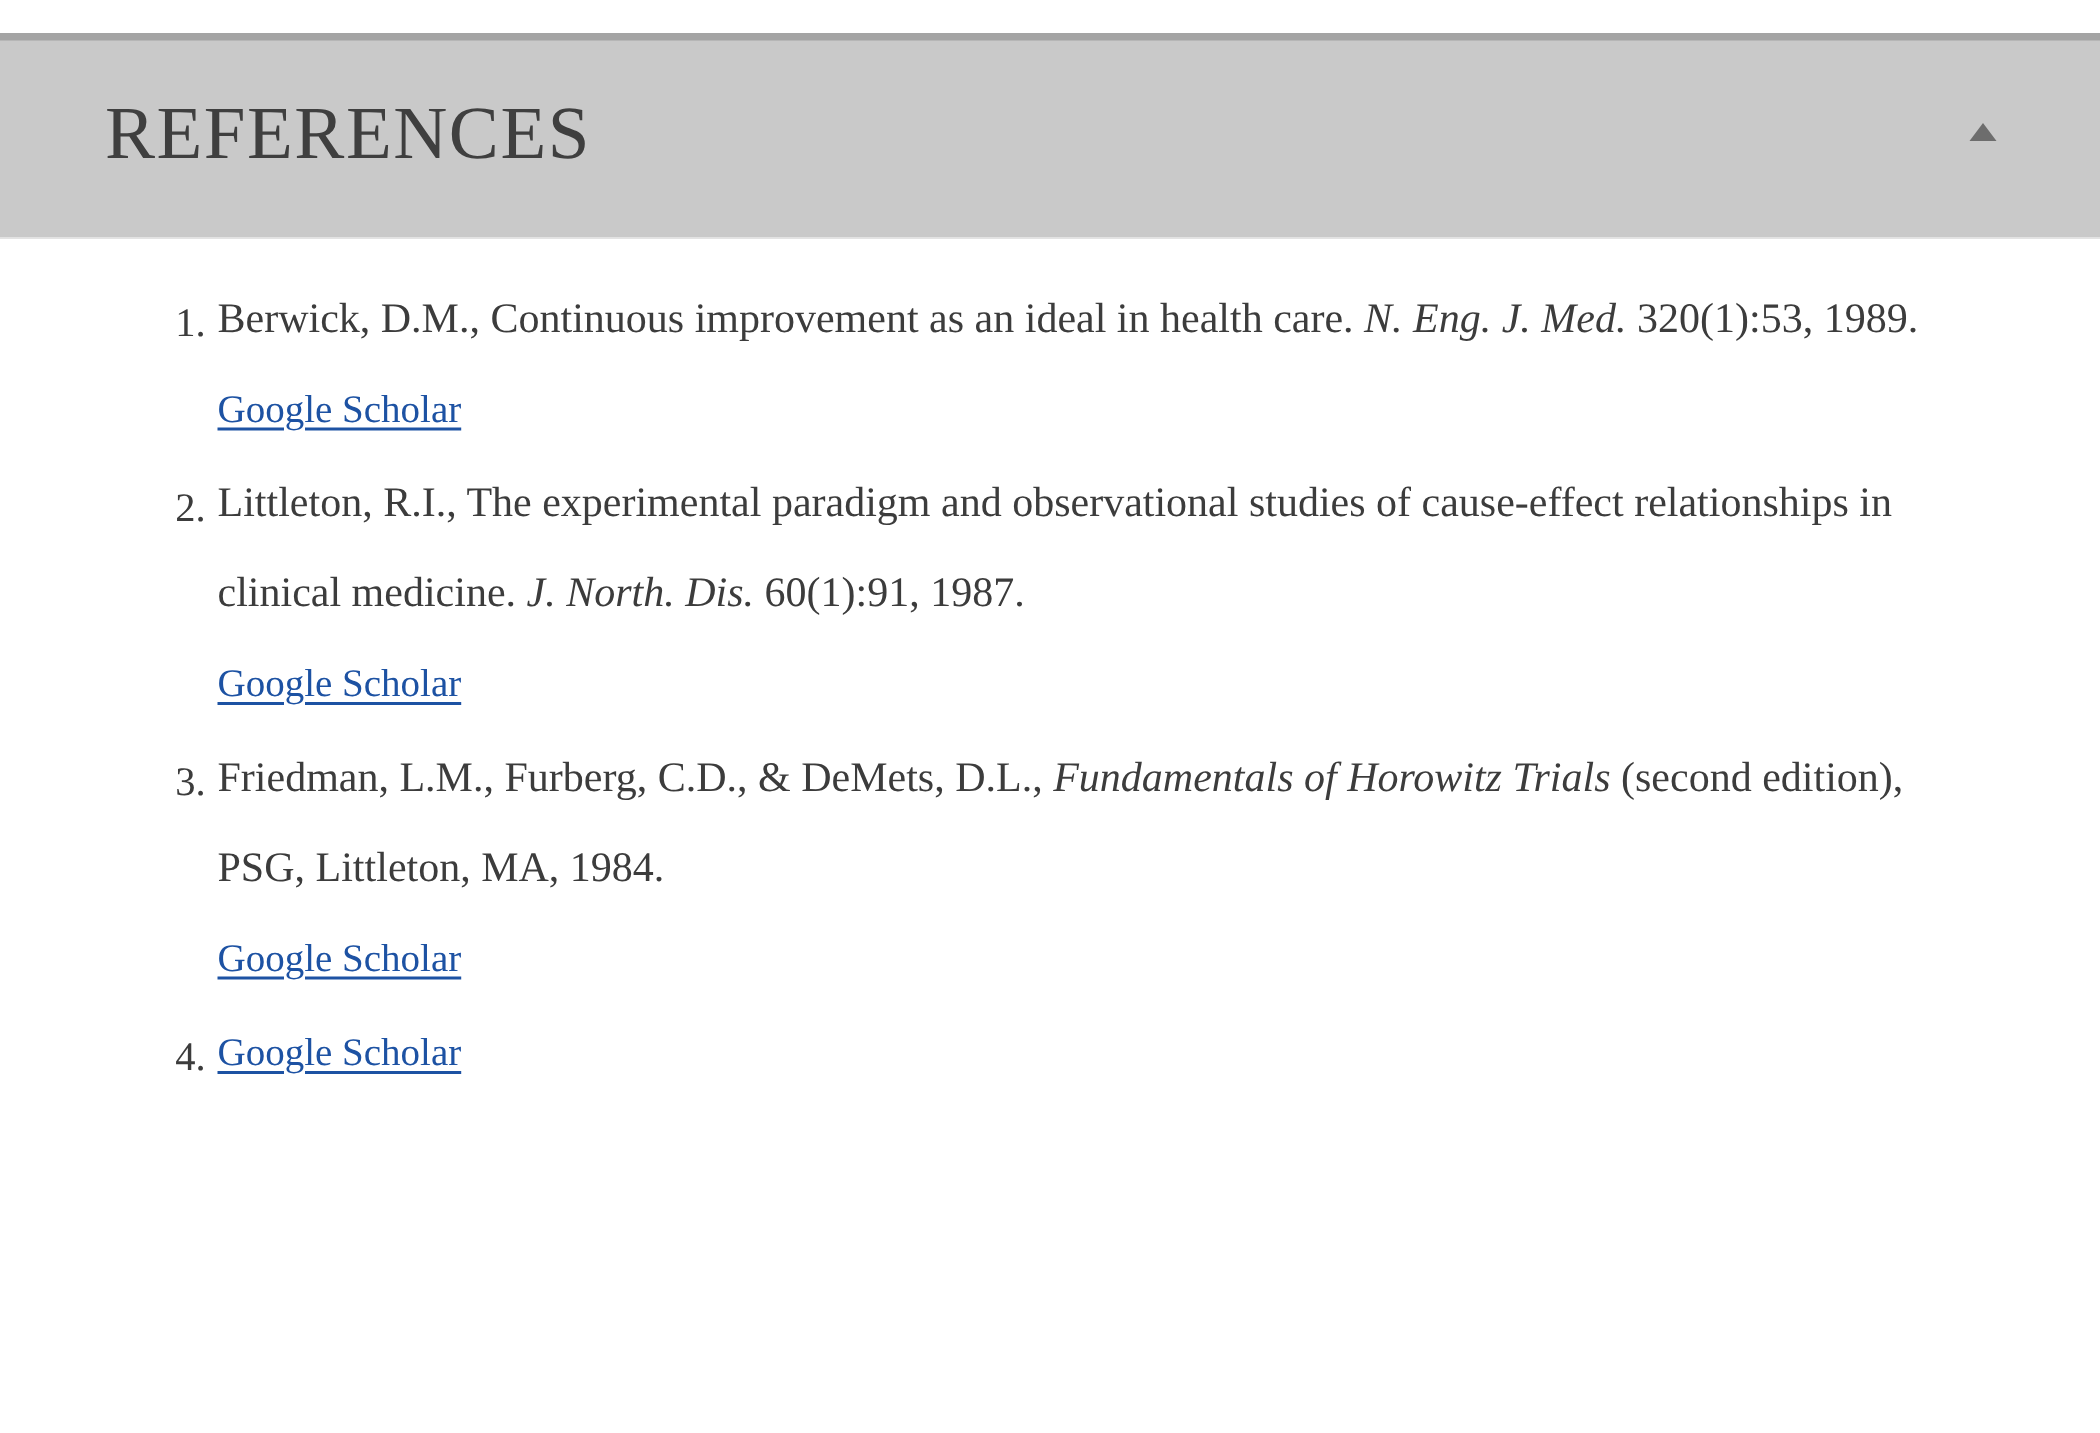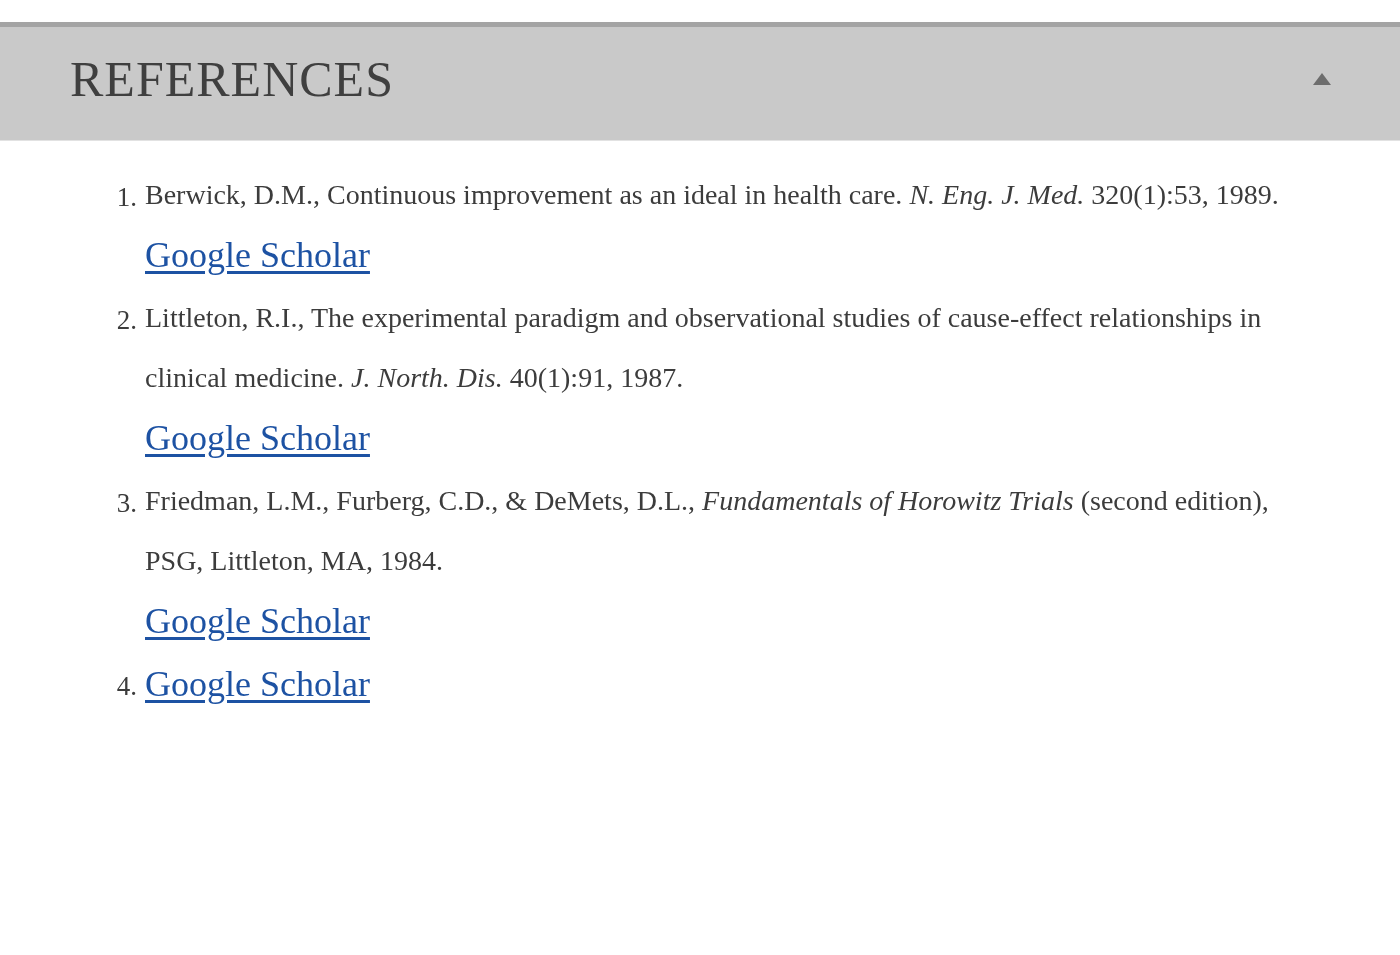--- a/index.html
+++ b/index.html
@@ -17,21 +17,21 @@
     height:955px;
     background:var(--page-background);
     font-family:"Liberation Serif", serif;
     overflow:hidden;
   }
   .top-strip{height:22px;background:var(--page-background);}
   .section-header{
     display:flex;
     align-items:center;
     justify-content:space-between;
-    height:119px;
+    height:137px;
     border-top:5px solid var(--header-border);
     border-bottom:1px solid #e2e2e2;
     background:var(--header-background);
     padding:0 63px 10px 70px;
   }
   .section-title{
     font-size:50px;
     font-weight:400;
     letter-spacing:1px;
     color:var(--header-text);
@@ -71,21 +71,21 @@
     color:var(--body-text);
   }
   .ref-body{max-width:1186px;}
   .ref-text{
     font-size:28px;
     line-height:60px;
     color:var(--body-text);
   }
   .gs-link{
     display:inline-block;
-    font-size:36px;
+    font-size:26px;
     line-height:60px;
     color:var(--link-color);
     text-decoration:underline;
     text-underline-offset:4px;
     cursor:pointer;
   }
 </style>
 </head>
 <body>
 
@@ -98,21 +98,21 @@
   </button>
 </header>
 
 <main class="ref-list">
     <div class="ref-item">
       <span class="ref-num">1.</span>
       <div class="ref-body"><p class="ref-text"><span>Berwick, D.M., Continuous improvement as an ideal in health care. </span><i>N. Eng. J. Med.</i><span> 320(1):53, 1989.</span></p><a class="gs-link" href="#">Google Scholar</a></div>
     </div>
     <div class="ref-item">
       <span class="ref-num">2.</span>
-      <div class="ref-body"><p class="ref-text"><span>Littleton, R.I., The experimental paradigm and observational studies of cause-effect relationships in clinical medicine. </span><i>J. North. Dis.</i><span> 40(1):91, 1987.</span></p><a class="gs-link" href="#">Google Scholar</a></div>
+      <div class="ref-body"><p class="ref-text"><span>Littleton, R.I., The experimental paradigm and observational studies of cause-effect relationships in clinical medicine. </span><i>J. North. Dis.</i><span> 60(1):91, 1987.</span></p><a class="gs-link" href="#">Google Scholar</a></div>
     </div>
     <div class="ref-item">
       <span class="ref-num">3.</span>
       <div class="ref-body"><p class="ref-text"><span>Friedman, L.M., Furberg, C.D., &amp; DeMets, D.L., </span><i>Fundamentals of Horowitz Trials</i><span> (second edition), PSG, Littleton, MA, 1984.</span></p><a class="gs-link" href="#">Google Scholar</a></div>
     </div>
     <div class="ref-item">
       <span class="ref-num">4.</span>
       <div class="ref-body"><a class="gs-link" href="#">Google Scholar</a></div>
     </div>
   </main>

